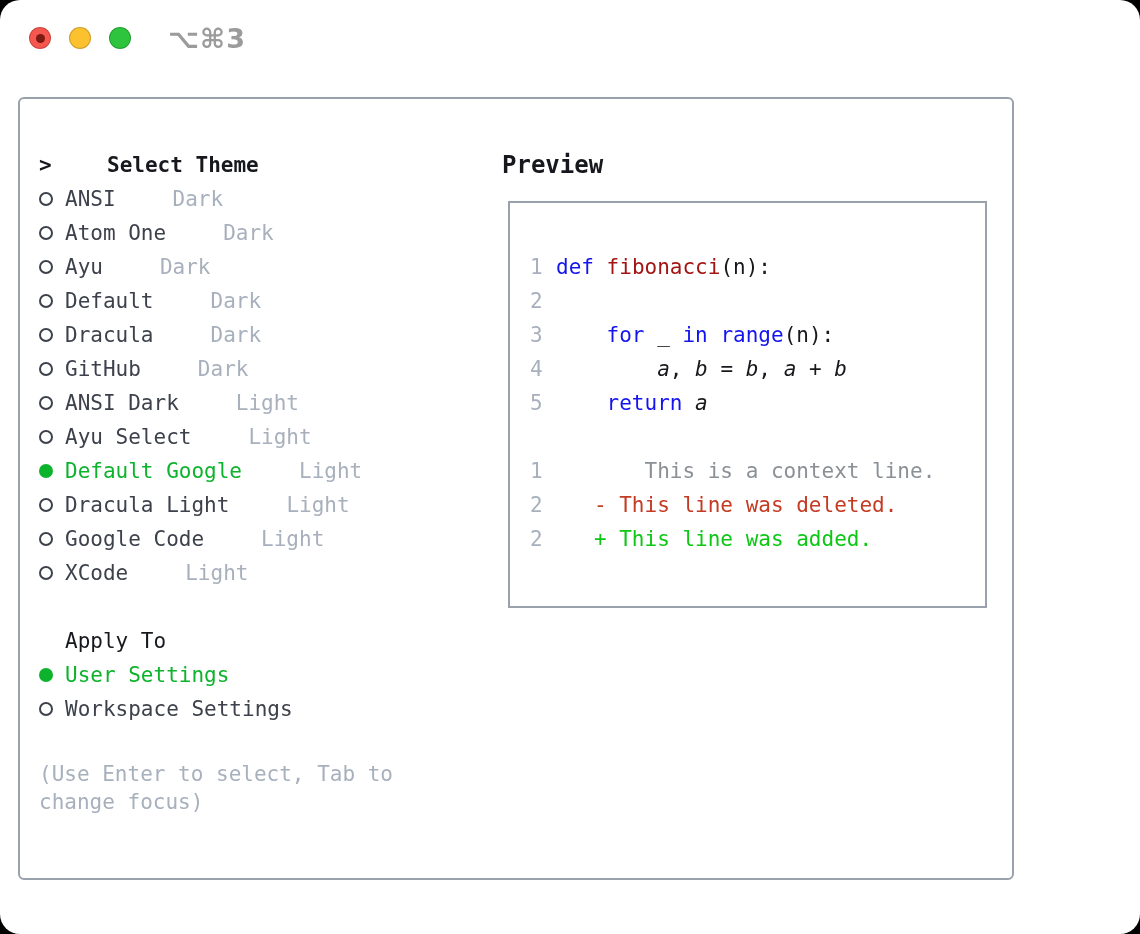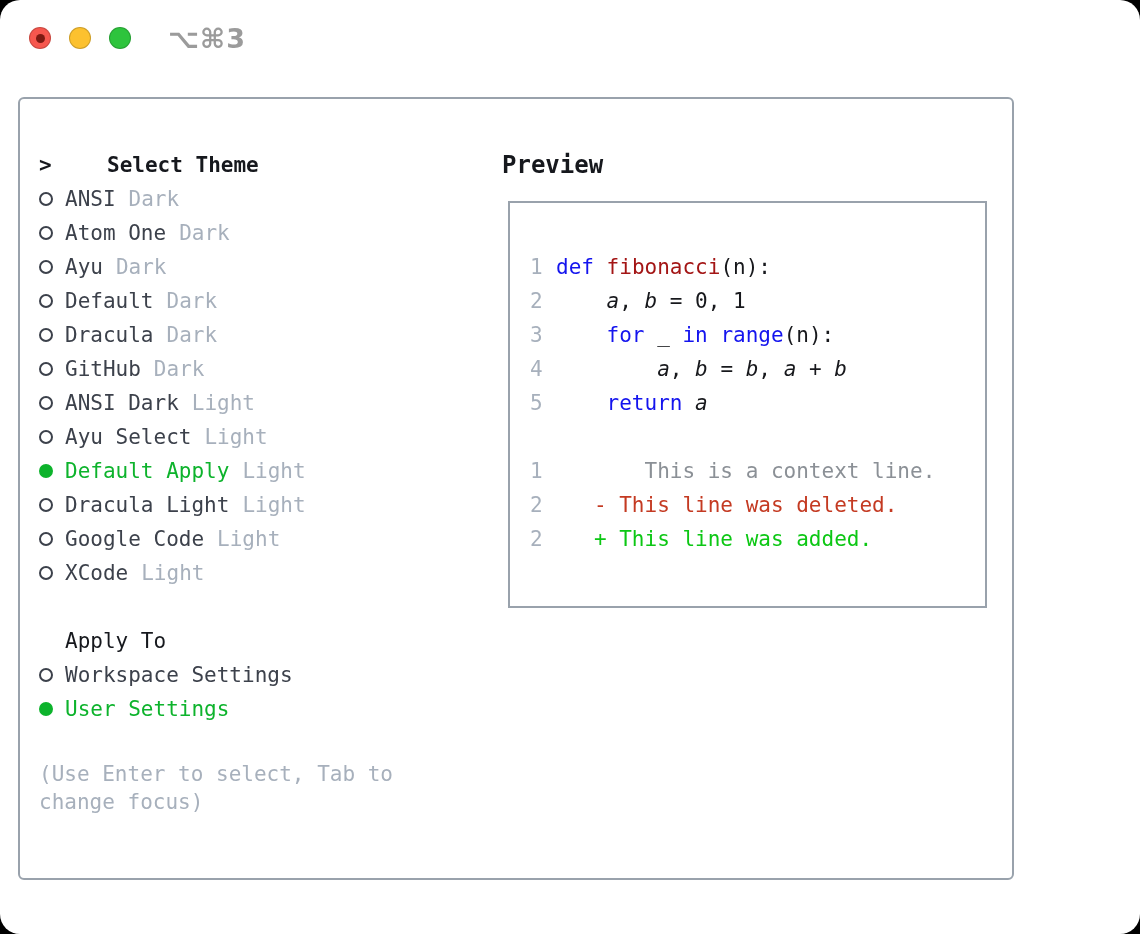--- a/index.html
+++ b/index.html
@@ -26,21 +26,21 @@
   .row{display:flex;align-items:center;height:34px;}
   .marker{width:26px;flex:none;font-weight:700;color:var(--text-dark,#16181d);}
   .header-text{font-weight:700;color:var(--text-dark,#16181d);margin-left:42px;}
   .subheader{color:var(--text-dark,#16181d);}
   .radio{width:26px;flex:none;display:flex;align-items:center;}
   .radio::before{content:"";width:10px;height:10px;border-radius:50%;box-sizing:content-box;
                  border:2px solid var(--item-dark,#3c414b);}
   .radio.on::before{background:var(--accent-green,#0db32c);border-color:var(--accent-green,#0db32c);}
   .oname{color:var(--item-dark,#3c414b);white-space:pre;}
   .option.selected .oname{color:var(--accent-green,#0db32c);}
-  .variant{color:var(--muted-gray,#a7b0bc);padding-left:13px;white-space:pre;}
+  .variant{color:var(--muted-gray,#a7b0bc);padding-left:13px;white-space:pre;margin-left:44px;}
   .section-gap{height:34px;}
   .hint{width:390px;line-height:28px;color:var(--muted-gray,#a7b0bc);}
 
   
   .preview-title{position:absolute;left:482px;top:49px;height:34px;display:flex;align-items:center;
                  font-size:24px;font-weight:700;color:var(--text-dark,#16181d);}
   .preview-box{position:absolute;left:488px;top:102px;width:479px;height:407px;box-sizing:border-box;
                border:2px solid var(--border-gray,#99a2ac);background:#fff;padding:47px 0 0 20px;overflow:hidden;}
   .crow{display:flex;align-items:center;height:34px;font-size:21px;}
   .ln{width:26px;flex:none;color:var(--line-number,#a7b0bc);}
@@ -109,21 +109,21 @@
               <span class="oname">ANSI Dark</span>
               <span class="variant">Light</span>
             </div>
             <div class="row option">
               <span class="radio"></span>
               <span class="oname">Ayu Select</span>
               <span class="variant">Light</span>
             </div>
             <div class="row option selected">
               <span class="radio on"></span>
-              <span class="oname">Default Apply</span>
+              <span class="oname">Default Google</span>
               <span class="variant">Light</span>
             </div>
             <div class="row option">
               <span class="radio"></span>
               <span class="oname">Dracula Light</span>
               <span class="variant">Light</span>
             </div>
             <div class="row option">
               <span class="radio"></span>
               <span class="oname">Google Code</span>
@@ -134,43 +134,42 @@
               <span class="oname">XCode</span>
               <span class="variant">Light</span>
             </div>
           </div>
         <div class="section-gap"></div>
         <div class="row">
           <span class="marker"></span>
           <span class="subheader">Apply To</span>
         </div>
         <div>
-            <div class="row option">
-              <span class="radio"></span>
-              <span class="oname">Workspace Settings</span>
-            </div>
             <div class="row option selected">
               <span class="radio on"></span>
               <span class="oname">User Settings</span>
+            </div>
+            <div class="row option">
+              <span class="radio"></span>
+              <span class="oname">Workspace Settings</span>
             </div>
           </div>
         <div class="section-gap"></div>
         <div class="hint">(Use Enter to select, Tab to change focus)</div>
       </div>
 
       <div class="preview-title">Preview</div>
       <div class="preview-box">
         <div>
             <div class="crow">
               <span class="ln">1</span>
               <span class="ctext"><span class="tok-kw">def</span><span class="tok-p"> </span><span class="tok-fn">fibonacci</span><span class="tok-p">(n):</span></span>
             </div>
             <div class="crow">
               <span class="ln">2</span>
-              <span class="ctext"><span class="tok-p">    </span><span class="tok-v">a</span><span class="tok-p">, </span><span class="tok-v">b</span><span class="tok-p"> = 0, 1</span></span>
             </div>
             <div class="crow">
               <span class="ln">3</span>
               <span class="ctext"><span class="tok-p">    </span><span class="tok-kw">for</span><span class="tok-p"> _ </span><span class="tok-kw">in</span><span class="tok-p"> </span><span class="tok-kw">range</span><span class="tok-p">(n):</span></span>
             </div>
             <div class="crow">
               <span class="ln">4</span>
               <span class="ctext"><span class="tok-p">        </span><span class="tok-v">a</span><span class="tok-p">, </span><span class="tok-v">b</span><span class="tok-p"> = </span><span class="tok-v">b</span><span class="tok-p">, </span><span class="tok-v">a</span><span class="tok-p"> + </span><span class="tok-v">b</span></span>
             </div>
             <div class="crow">

